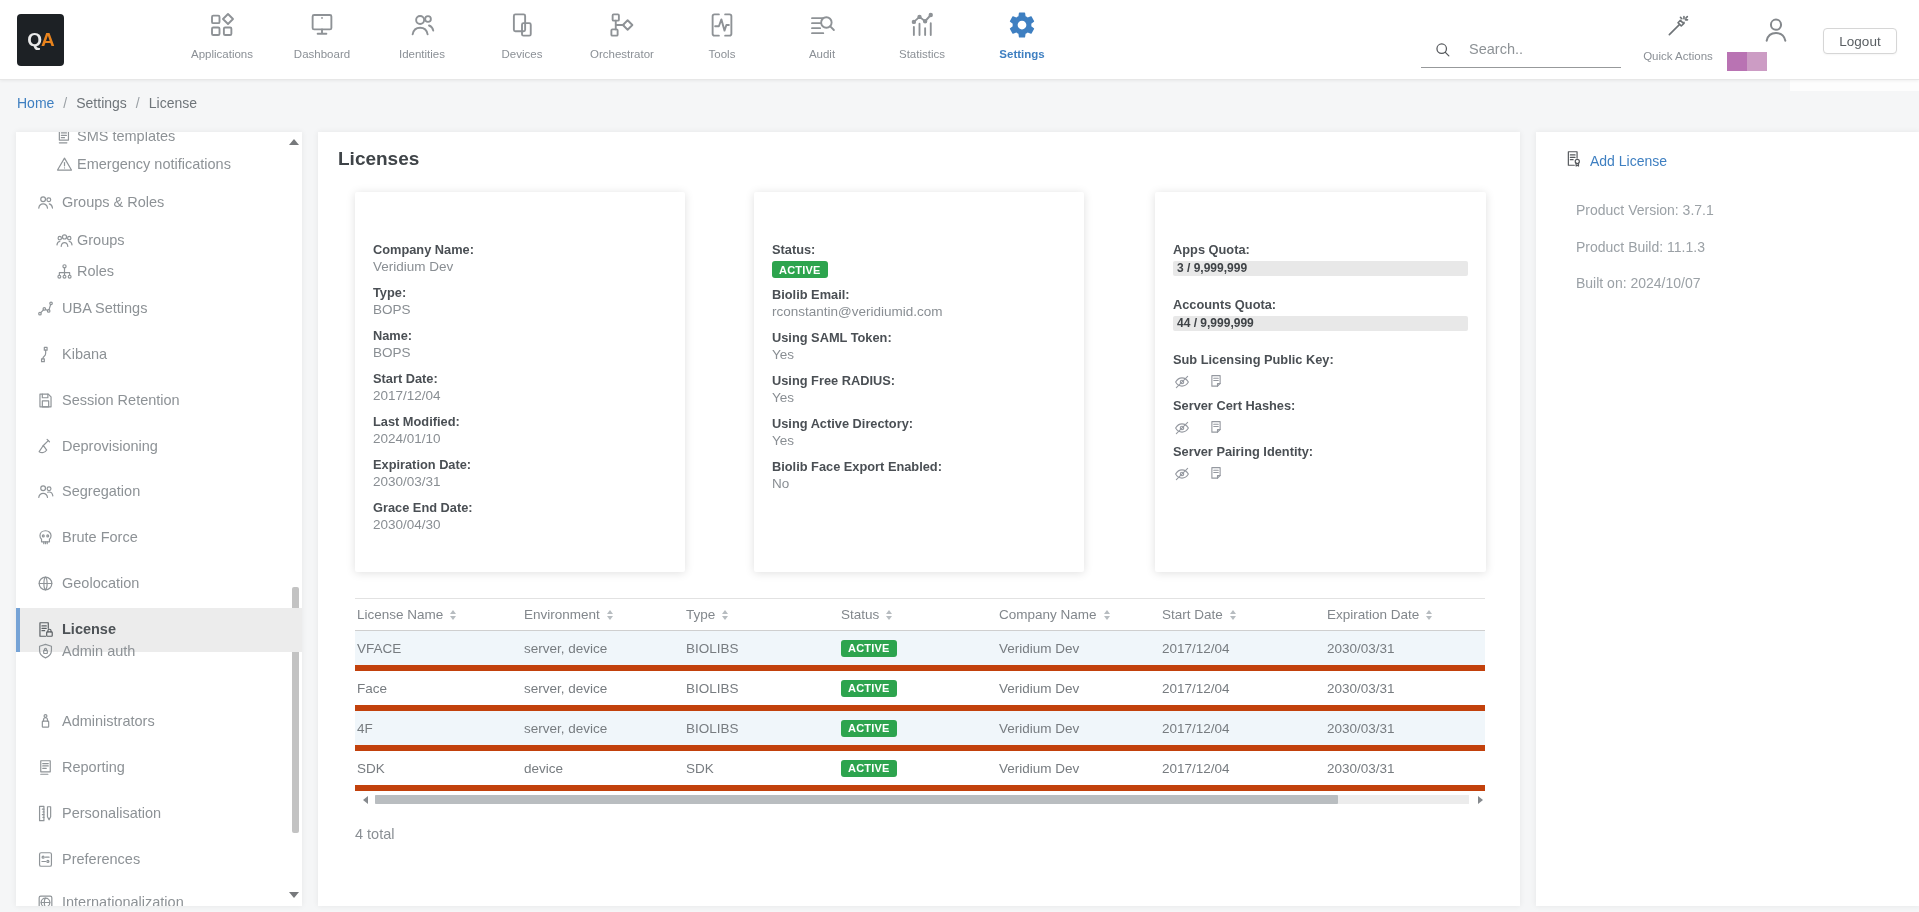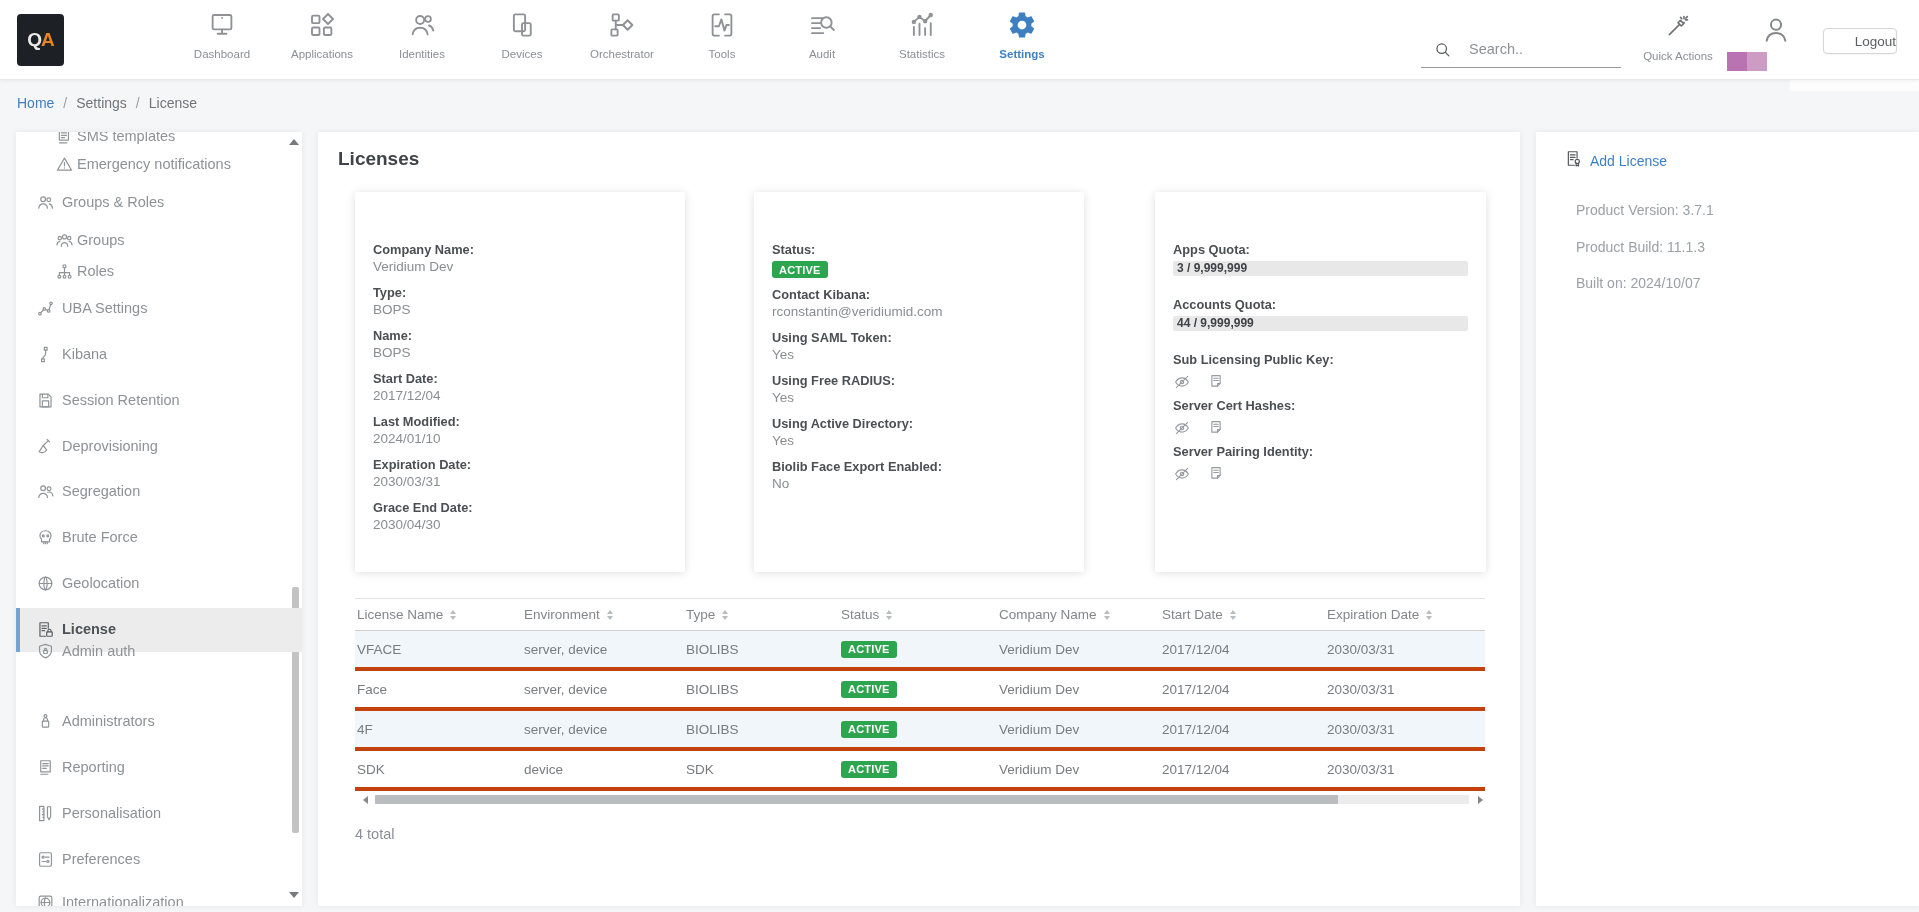--- a/index.html
+++ b/index.html
@@ -35,21 +35,21 @@
 
   .squares { position:absolute; left:1727px; top:52px; display:flex; }
   .squares .sq1 { width:20px; height:19px; background:var(--sq1); }
   .squares .sq2 { width:20px; height:19px; background:var(--sq2); }
 
   .avatar { position:absolute; left:1760px; top:14px; width:32px; height:32px; color:#84888c; cursor:pointer; }
   .avatar svg { width:32px; height:32px; }
 
   .logout-btn { position:absolute; left:1823px; top:28px; width:74px; height:26px; background:#fff;
                 border:1px solid #d6d6d6; border-radius:4px; font-family:inherit; font-size:13.5px;
-                color:#595e62; cursor:pointer; box-shadow:0 1px 2px rgba(0,0,0,.04);text-align:right; }
+                color:#595e62; cursor:pointer; box-shadow:0 1px 2px rgba(0,0,0,.04); }
   .topbar-corner { position:absolute; left:1790px; top:80px; width:129px; height:11px; background:#fdfdfd; }
 
   
   .breadcrumb { position:absolute; left:17px; top:85px; height:36px; display:flex; align-items:center;
                 font-size:14px; }
   .breadcrumb .bc-link { color:var(--accent); cursor:pointer; }
   .breadcrumb .bc-item { color:#6f757a; }
   .breadcrumb .bc-sep { color:#9aa0a5; margin:0 9px; }
 
   
@@ -99,21 +99,21 @@
 
   
   .lic-table { position:absolute; left:37px; top:466px; width:1130px; font-size:13.5px; }
   .tgrid { display:grid; grid-template-columns:167px 162px 155px 158px 163px 165px auto; align-items:center; }
   .thead { height:33px; border-top:1px solid #e2e2e2; border-bottom:1px solid #cfcfcf; color:#82878c; }
   .th { padding-left:2px; display:flex; align-items:center; cursor:pointer; }
   .sort { display:inline-flex; flex-direction:column; gap:2px; margin-left:7px; }
   .sort i { width:0; height:0; border-left:3.5px solid transparent; border-right:3.5px solid transparent; }
   .sort .up { border-bottom:4px solid #b7bcc0; }
   .sort .dn { border-top:4px solid #b7bcc0; }
-  .trow { height:40px; color:#777c80; border-bottom:4px solid #c2410c; cursor:pointer; }
+  .trow { height:40px; color:#777c80; border-bottom:6px solid #c2410c; cursor:pointer; }
   .trow.alt { background:var(--rowalt); }
   .td { padding-left:2px; }
 
   .hscroll { position:absolute; left:37px; top:661px; width:1130px; height:14px; }
   .hs-arrow-l, .hs-arrow-r { position:absolute; top:3px; width:0; height:0; cursor:pointer;
       border-top:4.5px solid transparent; border-bottom:4.5px solid transparent; }
   .hs-arrow-l { left:8px;  border-right:5.5px solid #85898d; }
   .hs-arrow-r { right:2px; border-left:5.5px solid #85898d; }
   .hs-track { position:absolute; left:20px; right:16px; top:2px; height:9px; background:#ececec; }
   .hs-thumb { position:absolute; left:0; top:0; height:9px; width:88%; background:#b9bdc0; border-radius:1px; cursor:pointer; }
@@ -132,30 +132,30 @@
 
 <div id="app">
 
   <header class="topbar">
     <div class="logo">
       <span class="q">Q</span>
         <span class="a">A</span>
     </div>
     <nav class="main-nav">
         <div class="nav-item"><span><svg viewBox="0 0 24 24" fill="none" stroke="currentColor" stroke-width="1.5" stroke-linecap="round" stroke-linejoin="round">
-              <rect x="4.5" y="4" width="15" height="11.5" rx="1.2"></rect>
-              <path d="M12 15.5V19M8.5 19h7"></path>
-              <path d="M12 6.3v.01"></path>
-            </svg></span><span class="nav-lbl">Dashboard</span></div>
-        <div class="nav-item"><span><svg viewBox="0 0 24 24" fill="none" stroke="currentColor" stroke-width="1.5" stroke-linecap="round" stroke-linejoin="round">
               <rect x="4" y="4.5" width="6" height="6" rx="1"></rect>
               <rect x="4" y="14" width="6" height="6" rx="1"></rect>
               <rect x="13.5" y="14" width="6" height="6" rx="1"></rect>
               <path d="M16.8 3.2l4 4-4 4-4-4z"></path>
             </svg></span><span class="nav-lbl">Applications</span></div>
+        <div class="nav-item"><span><svg viewBox="0 0 24 24" fill="none" stroke="currentColor" stroke-width="1.5" stroke-linecap="round" stroke-linejoin="round">
+              <rect x="4.5" y="4" width="15" height="11.5" rx="1.2"></rect>
+              <path d="M12 15.5V19M8.5 19h7"></path>
+              <path d="M12 6.3v.01"></path>
+            </svg></span><span class="nav-lbl">Dashboard</span></div>
         <div class="nav-item"><span><svg viewBox="0 0 24 24" fill="none" stroke="currentColor" stroke-width="1.5" stroke-linecap="round" stroke-linejoin="round">
               <circle cx="10.5" cy="8" r="3.2"></circle>
               <path d="M4.5 19.5c.6-3.3 3-5.3 6-5.3s5.4 2 6 5.3"></path>
               <circle cx="16.8" cy="7.2" r="2.3"></circle>
               <path d="M17.6 12.4c1.8.6 3 2 3.4 4.1"></path>
             </svg></span><span class="nav-lbl">Identities</span></div>
         <div class="nav-item"><span><svg viewBox="0 0 24 24" fill="none" stroke="currentColor" stroke-width="1.5" stroke-linecap="round" stroke-linejoin="round">
               <rect x="5.5" y="3.5" width="9" height="13.5" rx="1.2"></rect>
               <rect x="12" y="10.5" width="7" height="10" rx="1.2"></rect>
             </svg></span><span class="nav-lbl">Devices</span></div>
@@ -374,21 +374,21 @@
         </div>
       </section>
 
     <section class="card card2" id="status-card">
       <div class="field">
         <div class="lbl">Status:</div>
         <span class="badge">ACTIVE</span>
       </div>
       <div id="status-card-fields">
           <div class="field">
-            <div class="lbl">Contact Kibana:</div>
+            <div class="lbl">Biolib Email:</div>
             <div class="val">rconstantin@veridiumid.com</div>
           </div>
           <div class="field">
             <div class="lbl">Using SAML Token:</div>
             <div class="val">Yes</div>
           </div>
           <div class="field">
             <div class="lbl">Using Free RADIUS:</div>
             <div class="val">Yes</div>
           </div>

